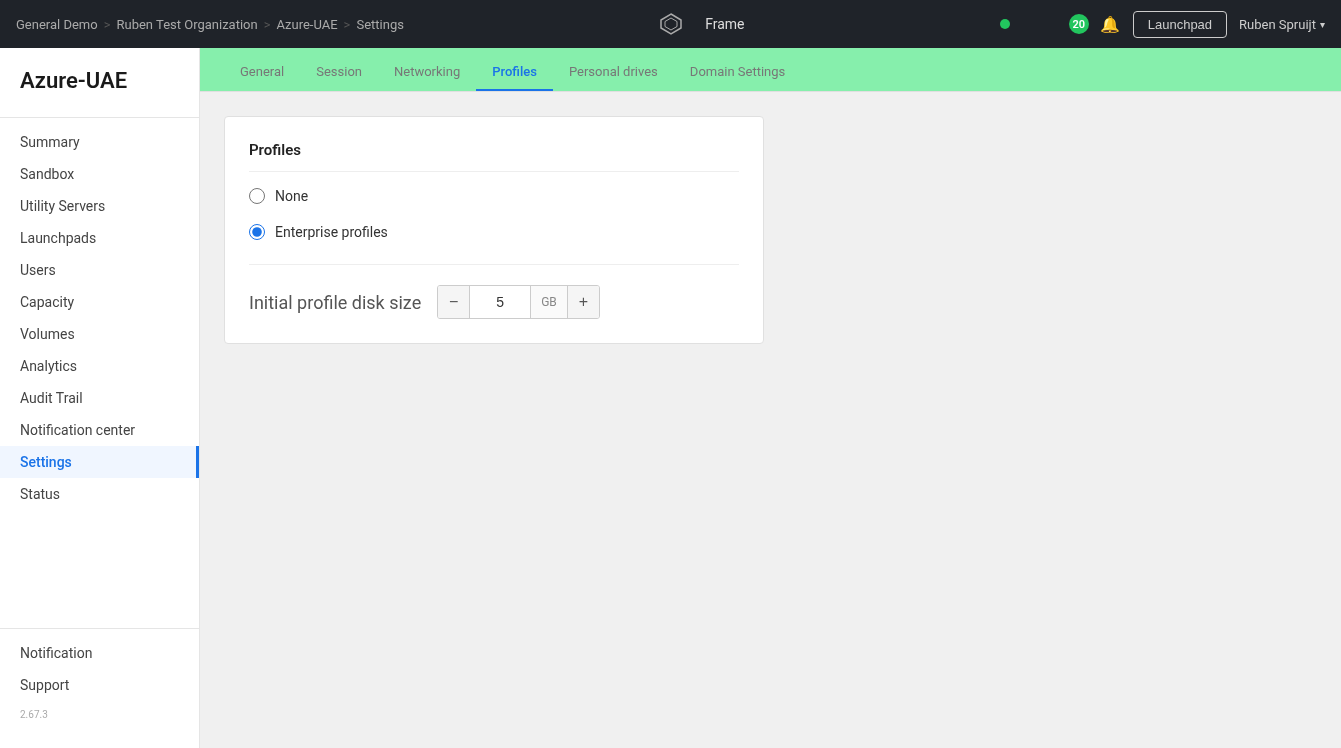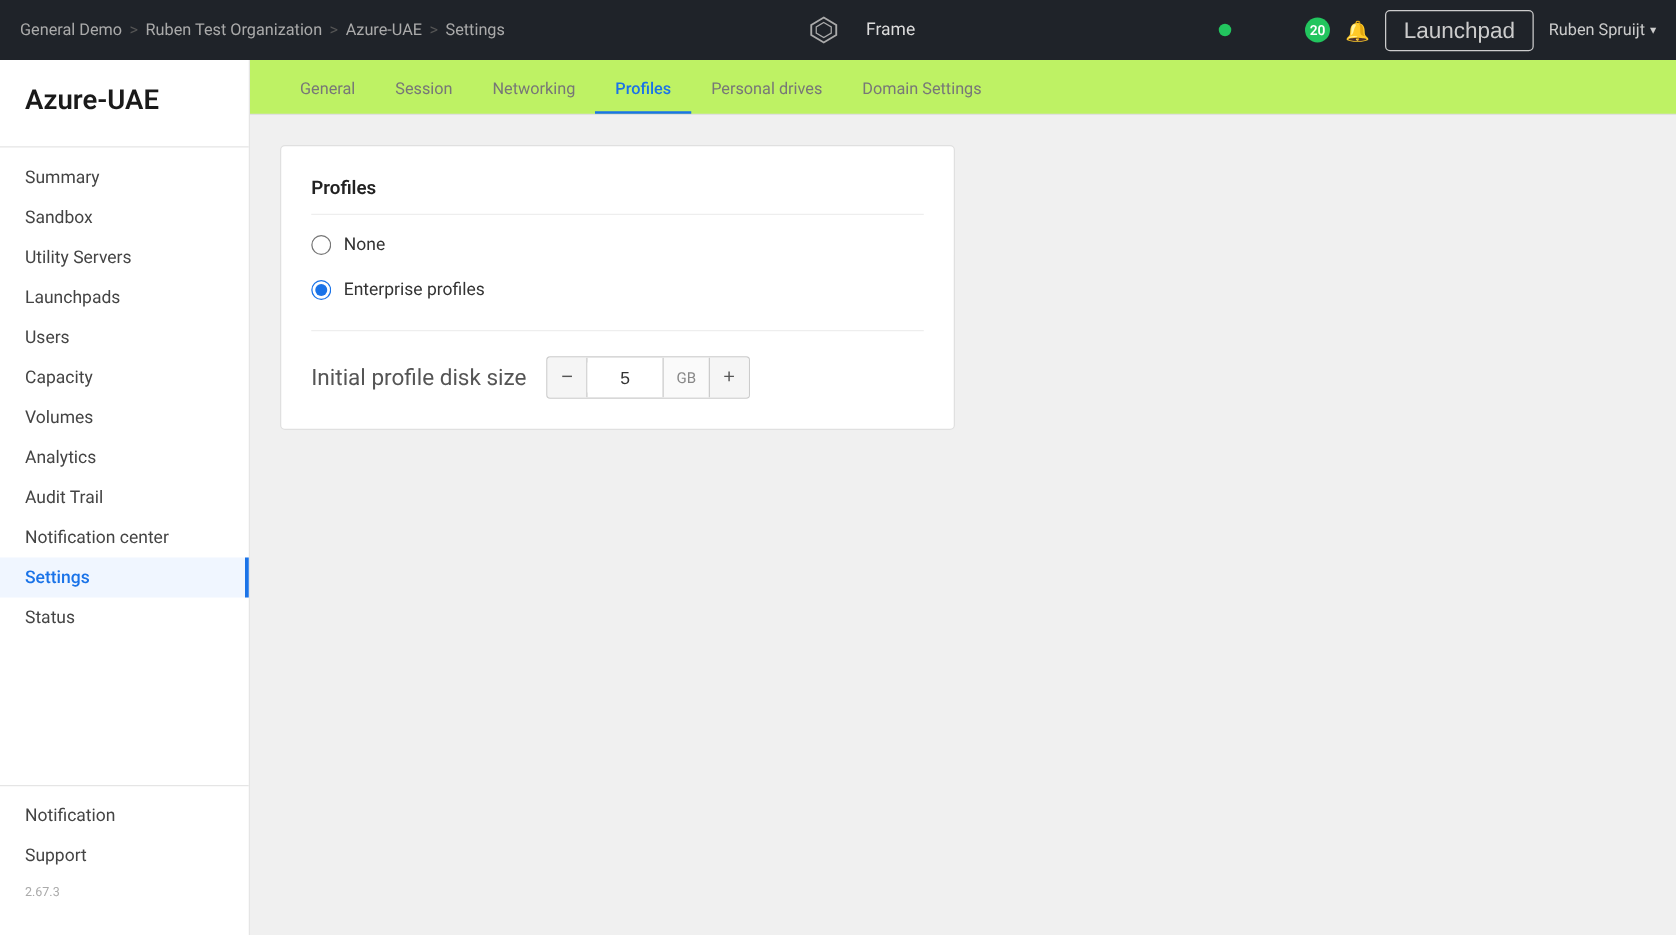--- a/index.html
+++ b/index.html
@@ -12,40 +12,40 @@
     }
     .topnav-left { display: flex; align-items: center; gap: 6px; font-size: 13px; }
     .topnav-left span { color: #aaa; }
     .topnav-left .separator { color: #555; }
     .topnav-center { display: flex; align-items: center; gap: 22px; color: #ddd; font-size: 14px; }
     .topnav-right { display: flex; align-items: center; gap: 12px; }
     .frame-icon { width: 24px; height: 24px; }
     .status-dot { width: 10px; height: 10px; border-radius: 50%; background: #22c55e; display: inline-block; }
     .notif-badge { background: #22c55e; color: #fff; border-radius: 50%; width: 20px; height: 20px; font-size: 11px; display: flex; align-items: center; justify-content: center; font-weight: 600; margin-left: 47px; }
     .bell-icon { color: #aaa; font-size: 16px; cursor: pointer; }
-    .launchpad-btn { border: 1.5px solid #ccc; background: transparent; color: #ccc; padding: 5px 14px; border-radius: 4px; cursor: pointer; font-size: 18px; }
+    .launchpad-btn { border: 1.5px solid #ccc; background: transparent; color: #ccc; padding: 5px 14px; border-radius: 4px; cursor: pointer; font-size: 13px; }
     .user-menu { color: #ccc; font-size: 13px; cursor: pointer; display: flex; align-items: center; gap: 4px; }
     .chevron-down { font-size: 10px; }
 
     
     .layout { display: flex; height: calc(748px - 48px); }
 
     
     .sidebar { width: 200px; background: #fff; border-right: 1px solid #e5e5e5; padding: 20px 0; display: flex; flex-direction: column; flex-shrink: 0; }
     .sidebar-title { font-size: 22px; font-weight: 600; color: #1a1a1a; padding: 0 20px 16px 20px; }
     .sidebar-divider { border: none; border-top: 1px solid #e5e5e5; margin: 8px 0; }
     .sidebar-item { padding: 8px 20px; font-size: 14px; color: #444; cursor: pointer; display: block; text-decoration: none; border-right: 3px solid transparent; }
     .sidebar-item.active { color: #1a73e8; font-weight: 500; border-right: 3px solid #1a73e8; background: #f0f6ff; }
     .sidebar-bottom { margin-top: auto; padding-top: 16px; }
 
     
     .main { flex: 1; display: flex; flex-direction: column; background: #f0f0f0; overflow: hidden; }
 
     
-    .tabbar { background: #bef264; border-bottom: 1px solid #e0e0e0; padding: 0 24px; display: flex; gap: 0; height: 44px; align-items: flex-end; }
+    .tabbar { background: #86efac; border-bottom: 1px solid #e0e0e0; padding: 0 24px; display: flex; gap: 0; height: 44px; align-items: flex-end; }
     .tab { padding: 10px 16px; font-size: 13px; color: #777; cursor: pointer; border-bottom: 2px solid transparent; white-space: nowrap; }
     .tab.active { color: #1a73e8; border-bottom: 2px solid #1a73e8; font-weight: 500; }
 
     
     .content { padding: 24px; flex: 1; overflow-y: auto; }
 
     
     .card { background: #fff; border: 1px solid #e0e0e0; border-radius: 4px; padding: 24px; max-width: 540px; }
     .card-title { font-size: 15px; font-weight: 600; color: #222; margin-bottom: 16px; padding-bottom: 12px; border-bottom: 1px solid #eee; }
 

